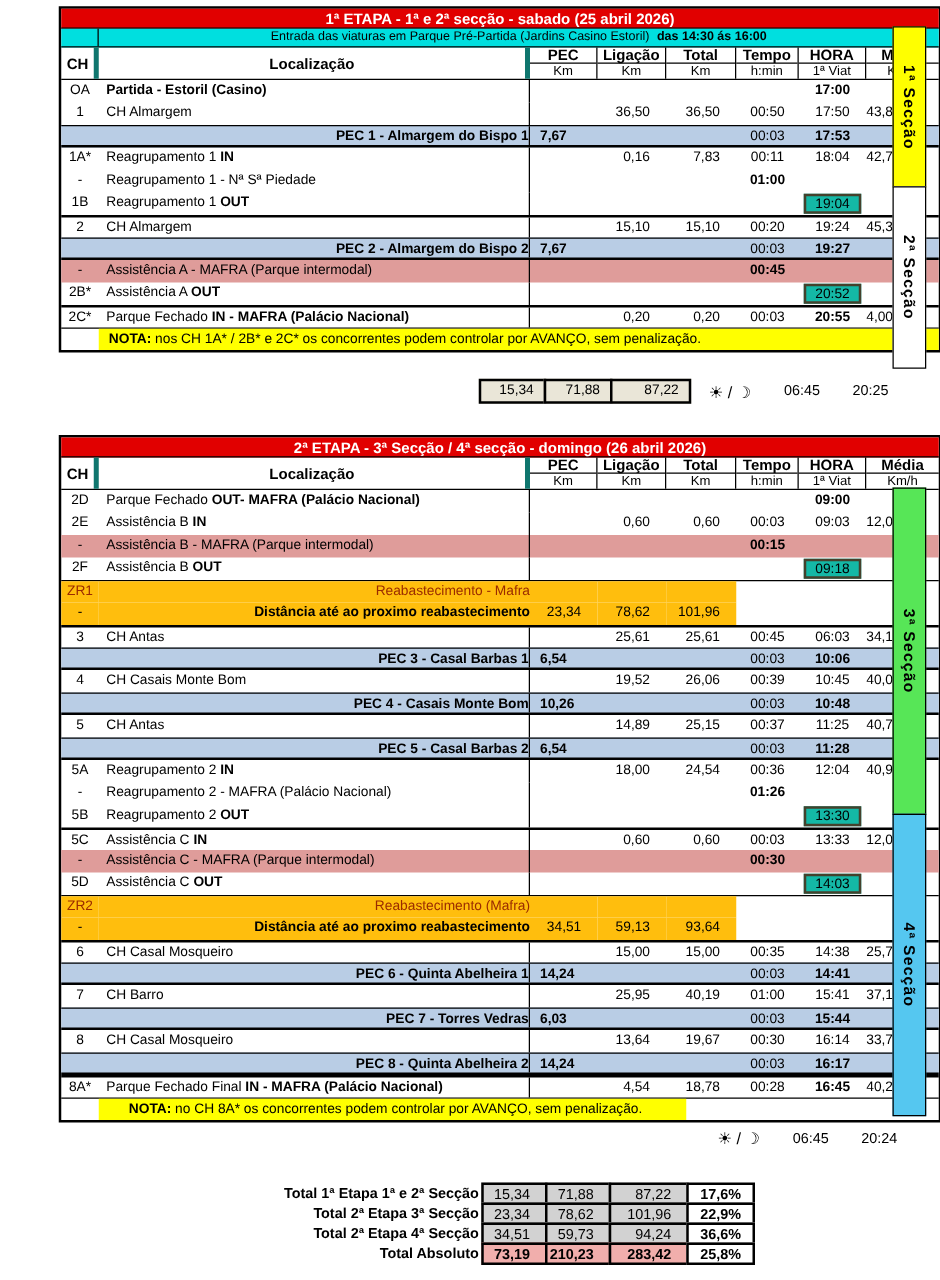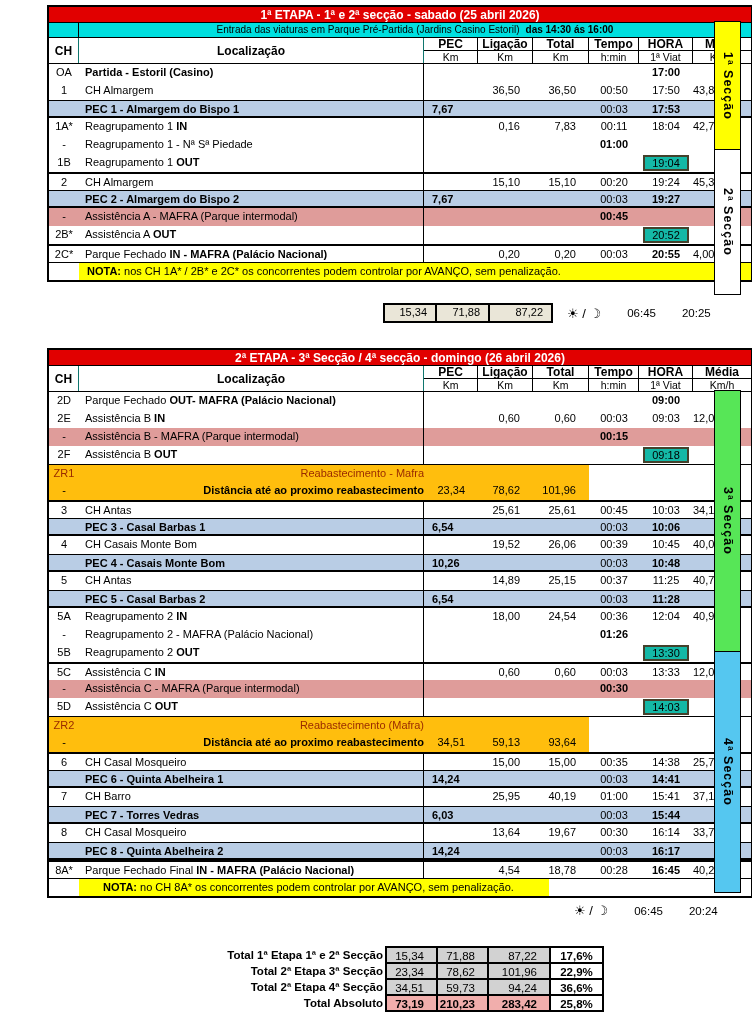--- a/index.html
+++ b/index.html
@@ -12,21 +12,21 @@
   #etapa1 { top:348px; }
   .t-title { height:16px; background:#E10000; color:#fff; font-weight:bold; font-size:12px;
              line-height:16px; text-align:center; border-bottom:1px solid #000; }
   .entry-row { display:flex; height:15px; border-bottom:1px solid #000; background:#00DFDF; }
   .entry-ch { width:30px; border-right:1px solid #000; }
   .entry-main { flex:1; text-align:center; font-size:10px; line-height:14px; white-space:nowrap; }
   .entry-main b { margin-left:6px; }
 
   .hdr { display:flex; height:26px; border-bottom:1px solid #000; }
   .hc { display:flex; align-items:center; justify-content:center; font-weight:bold; font-size:12px;
-        border-right:1px solid #0f766e; }
+        border-right:4px solid #0f766e; }
   .hc2 { border-right:1px solid #000; text-align:center; }
   .hc2.c-media, .hc.c-media-last { border-right:none; }
   .h1 { font-weight:bold; font-size:12px; height:13px; line-height:13px; border-bottom:1px solid #000; }
   .h2 { font-size:10.5px; height:12px; line-height:12px; }
 
   .c-ch { width:30px; }
   .c-loc { width:345px; }
   .c-pec { width:54px; }
   .c-lig { width:55px; }
   .c-tot { width:56px; }
@@ -39,21 +39,21 @@
   .cell.c-ch { text-align:center; }
   .cell.c-loc { padding-left:6px; border-right:1px solid #000; }
   .cell.c-pec, .cell.c-lig, .cell.c-tot { text-align:right; padding-right:13px; }
   .cell.c-tempo, .cell.c-hora { text-align:center; }
   .cell.c-media { text-align:left; padding-right:16px; }
 
   .row.thick { border-top:2px solid #000; }
   .row.line  { border-top:1px solid #000; }
 
   .row.pec { background:#B9CDE5; border-top:1px solid #000; border-bottom:2px solid #000; }
-  .row.pec .c-loc { font-weight:bold; }
+  .row.pec .c-loc { font-weight:bold;text-align:right; }
   .row.pec .cell.c-pec { text-align:left; padding-left:8px; font-weight:bold; }
 
   .row.pink { background:#DF9C9A; }
 
   .row.orange .cell.c-ch, .row.orange .cell.c-loc,
   .row.orange .cell.c-pec, .row.orange .cell.c-lig, .row.orange .cell.c-tot { background:#FFBE0D; }
   .row.orange .cell.c-loc { border-right:none;text-align:right; }
   .row.orange.maroon .cell.c-ch, .row.orange.maroon .cell.c-loc { color:#9A2B00; }
 
   .hbox { width:46px; height:16px; margin:1px auto 0; background:#14b8a6; border:2px solid #44412C;
@@ -364,21 +364,21 @@
         <div class="cell c-hora"></div>
         <div class="cell c-media"></div>
       </div>
       <div class="row normal thick">
         <div class="cell c-ch">3</div>
         <div class="cell c-loc"><span>CH Antas</span></div>
         <div class="cell c-pec"></div>
         <div class="cell c-lig"><span>25,61</span></div>
         <div class="cell c-tot"><span>25,61</span></div>
         <div class="cell c-tempo"><span>00:45</span></div>
-        <div class="cell c-hora"><span>10:03</span></div>
+        <div class="cell c-hora"><span>06:03</span></div>
         <div class="cell c-media"><span>34,15</span></div>
       </div>
       <div class="row pec">
         <div class="cell c-ch"></div>
         <div class="cell c-loc"><span>PEC 3 - Casal Barbas 1</span></div>
         <div class="cell c-pec"><span>6,54</span></div>
         <div class="cell c-lig"></div>
         <div class="cell c-tot"></div>
         <div class="cell c-tempo"><span>00:03</span></div>
         <div class="cell c-hora"><b>10:06</b></div>

